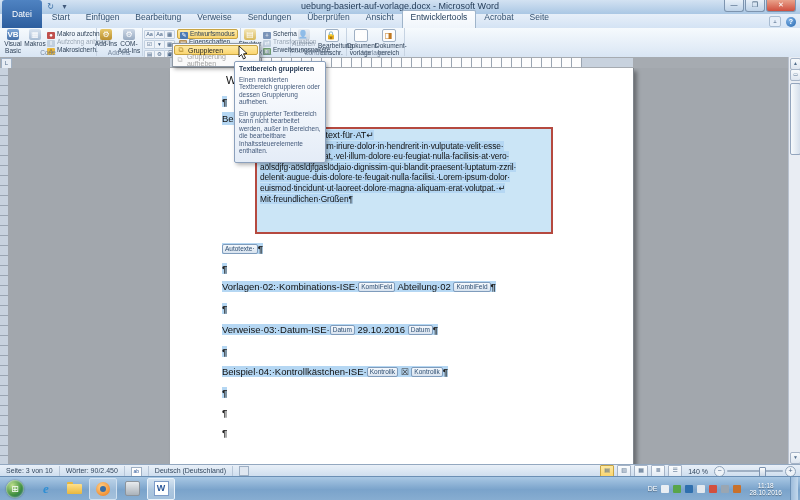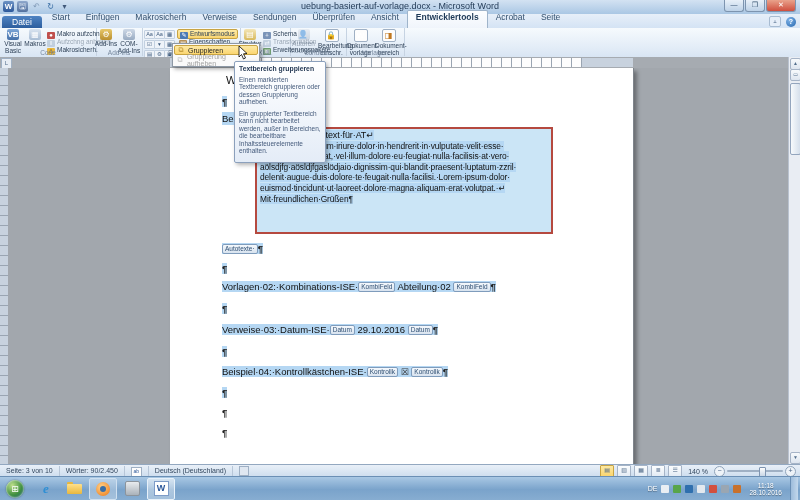--- a/index.html
+++ b/index.html
@@ -20,23 +20,23 @@
   .winbtn{width:18px;height:11px;border:1px solid #7d94af;border-top:none;
     background:linear-gradient(#e8f0f8,#bdd2e8);border-radius:0 0 3px 3px;
     font-size:7px;line-height:10px;text-align:center;color:#33506e;}
   .winbtn.close{background:linear-gradient(#e9a28b,#cf4f3e);color:#fff;width:28px;}
   
   .tabrow{position:absolute;top:14px;left:0;width:800px;height:14px;
     background:linear-gradient(#e7eff9,#d4e3f4);}
   .tabs{display:flex;height:14px;align-items:flex-end;padding-left:2px;}
   .tab{font-size:8.5px;color:#33506e;padding:1px 8px 6px;white-space:nowrap;}
   .tab.file{background:linear-gradient(#4f83c2,#2d5e9e);color:#fff;border-radius:3px 3px 0 0;
-    margin-right:2px;padding:1px 10px;}
+    margin-right:2px;padding:9px 10px;}
   .tab.active{background:linear-gradient(#fdfeff,#f0f5fb);border:1px solid #9fb4ca;border-bottom:none;
-    border-radius:2px 2px 0 0;color:#1f3a57;font-weight:bold;}
+    border-radius:2px 2px 0 0;color:#1f3a57;}
   .tabrow-right{position:absolute;right:4px;top:2px;display:flex;gap:5px;align-items:center;}
   .rib-min{width:10px;height:9px;font-size:6px;color:#446183;border:1px solid #a8bcd2;border-radius:2px;
     text-align:center;line-height:8px;background:#e6eef8;} .rib-min::before{content:"▵";}
   .help{width:10px;height:10px;border-radius:50%;background:radial-gradient(circle at 35% 30%,#7fb3e8,#2566ad);
     color:#fff;font-size:7px;font-weight:bold;text-align:center;line-height:10px;}
   .help::before{content:"?";}
   
   .ribbon{position:absolute;top:28px;left:0;width:800px;height:29px;
     background:linear-gradient(#f6fafd,#e2ecf7 70%,#d8e5f3);border-bottom:1px solid #b4c4d8;}
   .rgroup{position:absolute;top:0;height:28px;border-right:1px solid #c6d3e2;}
@@ -169,21 +169,21 @@
     <span class="winbtn">❐</span>
     <span class="winbtn close">✕</span>
   </div>
 </div>
 
 <div class="tabrow">
   <div class="tabs">
     <span class="tab file">Datei</span>
     <span class="tab">Start</span>
     <span class="tab">Einfügen</span>
-    <span class="tab">Makrosicherh</span>
+    <span class="tab">Bearbeitung</span>
     <span class="tab">Verweise</span>
     <span class="tab">Sendungen</span>
     <span class="tab">Überprüfen</span>
     <span class="tab">Ansicht</span>
     <span class="tab active">Entwicklertools</span>
     <span class="tab">Acrobat</span>
     <span class="tab">Seite</span>
   </div>
   <div class="tabrow-right">
     <span class="rib-min"></span>

